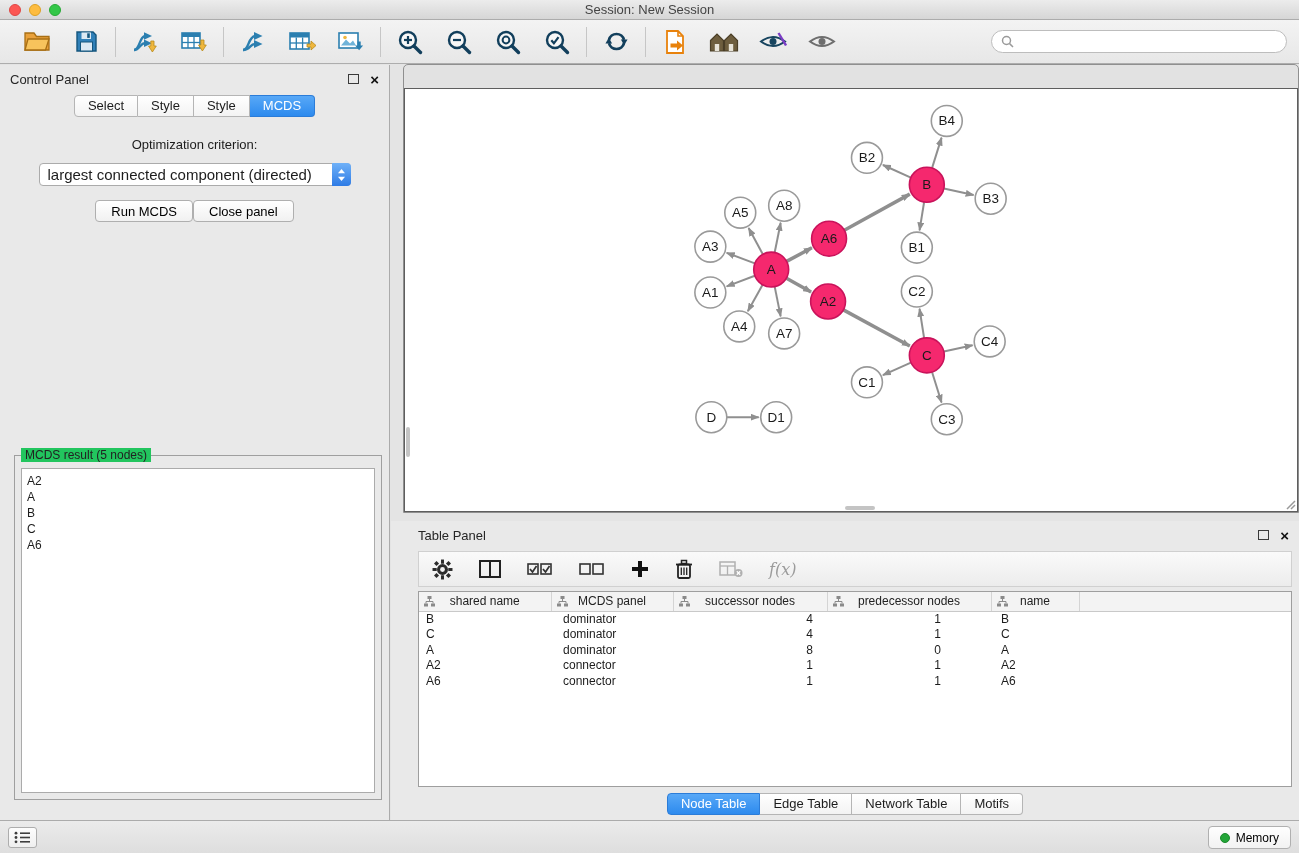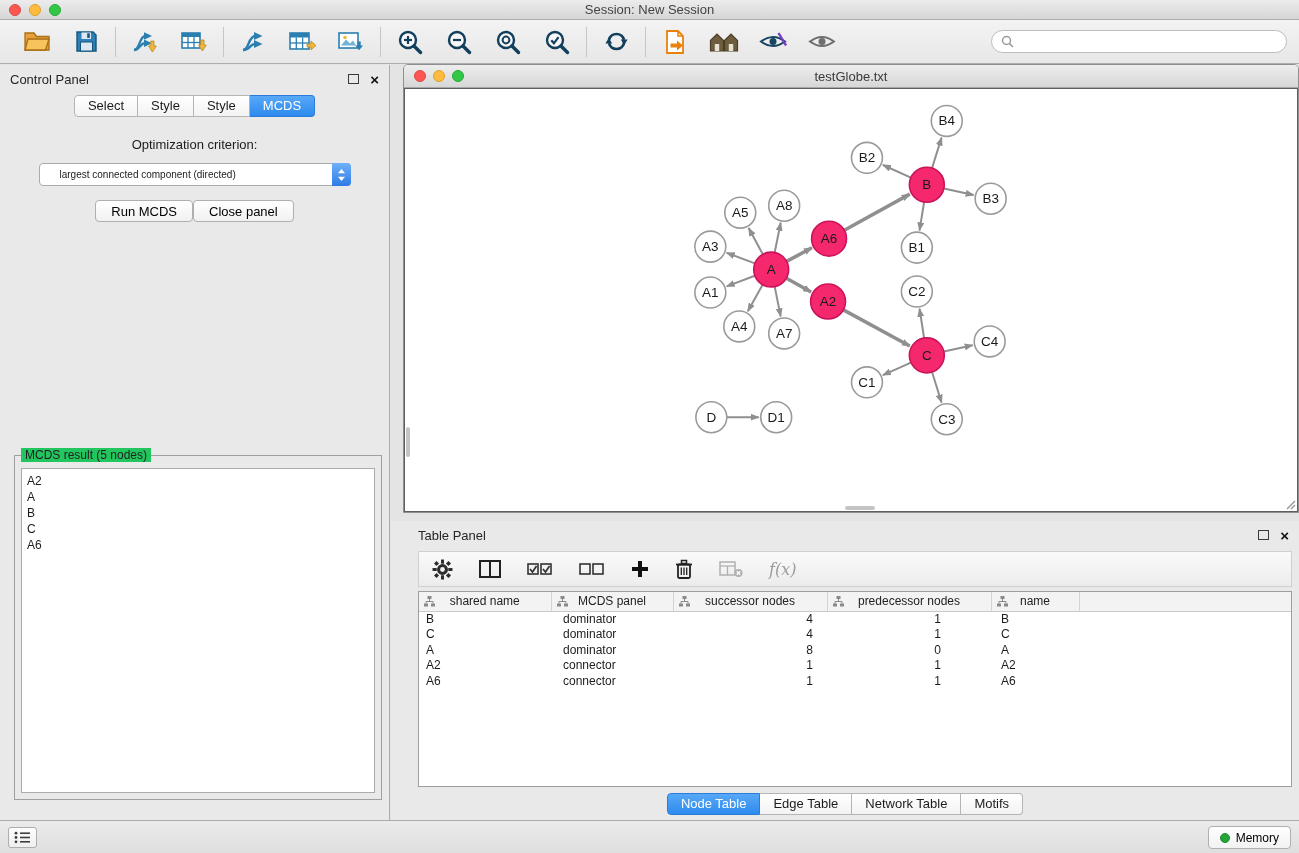--- a/index.html
+++ b/index.html
@@ -47,21 +47,21 @@
   .cp-tabs { display:flex; justify-content:center; margin-top:2px; }
   .cp-tab, .seg-tab { height:22px; line-height:20px; padding:0 13px; font-size:13px;
     background:linear-gradient(#FFFFFF,#F3F3F3); border:1px solid #B5B5B5; border-left:none; color:#1c1c1c; }
   .cp-tab:first-child, .seg-tab:first-child { border-left:1px solid #B5B5B5; border-radius:4px 0 0 4px; }
   .cp-tab:last-child, .seg-tab:last-child { border-radius:0 4px 4px 0; }
   .cp-tab.selected, .seg-tab.selected { background:linear-gradient(#58A8F7,#2D8AEE); border-color:#2B7CD8; color:#fff; }
 
   .opt-label { margin-top:20px; text-align:center; font-size:13px; }
   .dropdown { margin:11px auto 0; width:312px; height:23px; background:#fff;
     border:1px solid #ABABAB; border-radius:4px; display:flex; align-items:center; }
-  .dd-value { flex:1; padding-left:20px; font-size:10px; white-space:nowrap; overflow:hidden; }
+  .dd-value { flex:1; padding-left:8px; font-size:15px; white-space:nowrap; overflow:hidden; }
   .dd-stepper { width:19px; height:23px; margin-right:-1px; background:linear-gradient(#6FB1F8,#2E7BE5);
     border-radius:0 4px 4px 0; display:flex; align-items:center; justify-content:center; }
   .cp-buttons { margin-top:14px; display:flex; justify-content:center; }
   .cp-btn { height:22px; padding:0 15px; background:linear-gradient(#FFFFFF,#F1F1F1);
     border:1px solid #AFAFAF; border-radius:4px; font-size:13px; }
 
   .result-fieldset { position:absolute; left:14px; width:368px; top:390px; height:345px;
     border:1px solid #9F9F9F; }
   .result-legend { position:absolute; top:-8px; left:6px; background:#22c55e; padding:0 4px; font-size:12px; color:#222; }
   .result-list { position:absolute; left:6px; right:6px; top:12px; bottom:6px; background:#fff;
@@ -311,28 +311,20 @@
         <div>A2</div>
         <div>A</div>
         <div>B</div>
         <div>C</div>
         <div>A6</div>
       </div>
   </div>
 </div>
 
 <div class="network-window">
-  <div class="nw-titlebar">
-    <div class="traffic">
-      <span class="light red"></span>
-      <span class="light yellow"></span>
-      <span class="light green"></span>
-    </div>
-    <div class="wtitle">testGlobe.txt</div>
-  </div>
   <div class="nw-content">
     <svg class="graph" viewBox="0 0 894 423" preserveAspectRatio="xMidYMid meet">
       <defs>
         <marker id="arrowhead" markerWidth="9" markerHeight="7" refX="8" refY="3.5" orient="auto" markerUnits="userSpaceOnUse">
           <path d="M0,0 L9,3.5 L0,7 Z" fill="#8F8F8F"></path>
         </marker>
       </defs>
     <line x1="358.6" y1="165.6" x2="344.4" y2="139.4" stroke="#8F8F8F" stroke-width="2" marker-end="url(#arrowhead)"></line>
         <line x1="370.5" y1="163.9" x2="376.5" y2="134.1" stroke="#8F8F8F" stroke-width="2" marker-end="url(#arrowhead)"></line>
         <line x1="350.6" y1="174.8" x2="322.4" y2="164.2" stroke="#8F8F8F" stroke-width="2" marker-end="url(#arrowhead)"></line>

